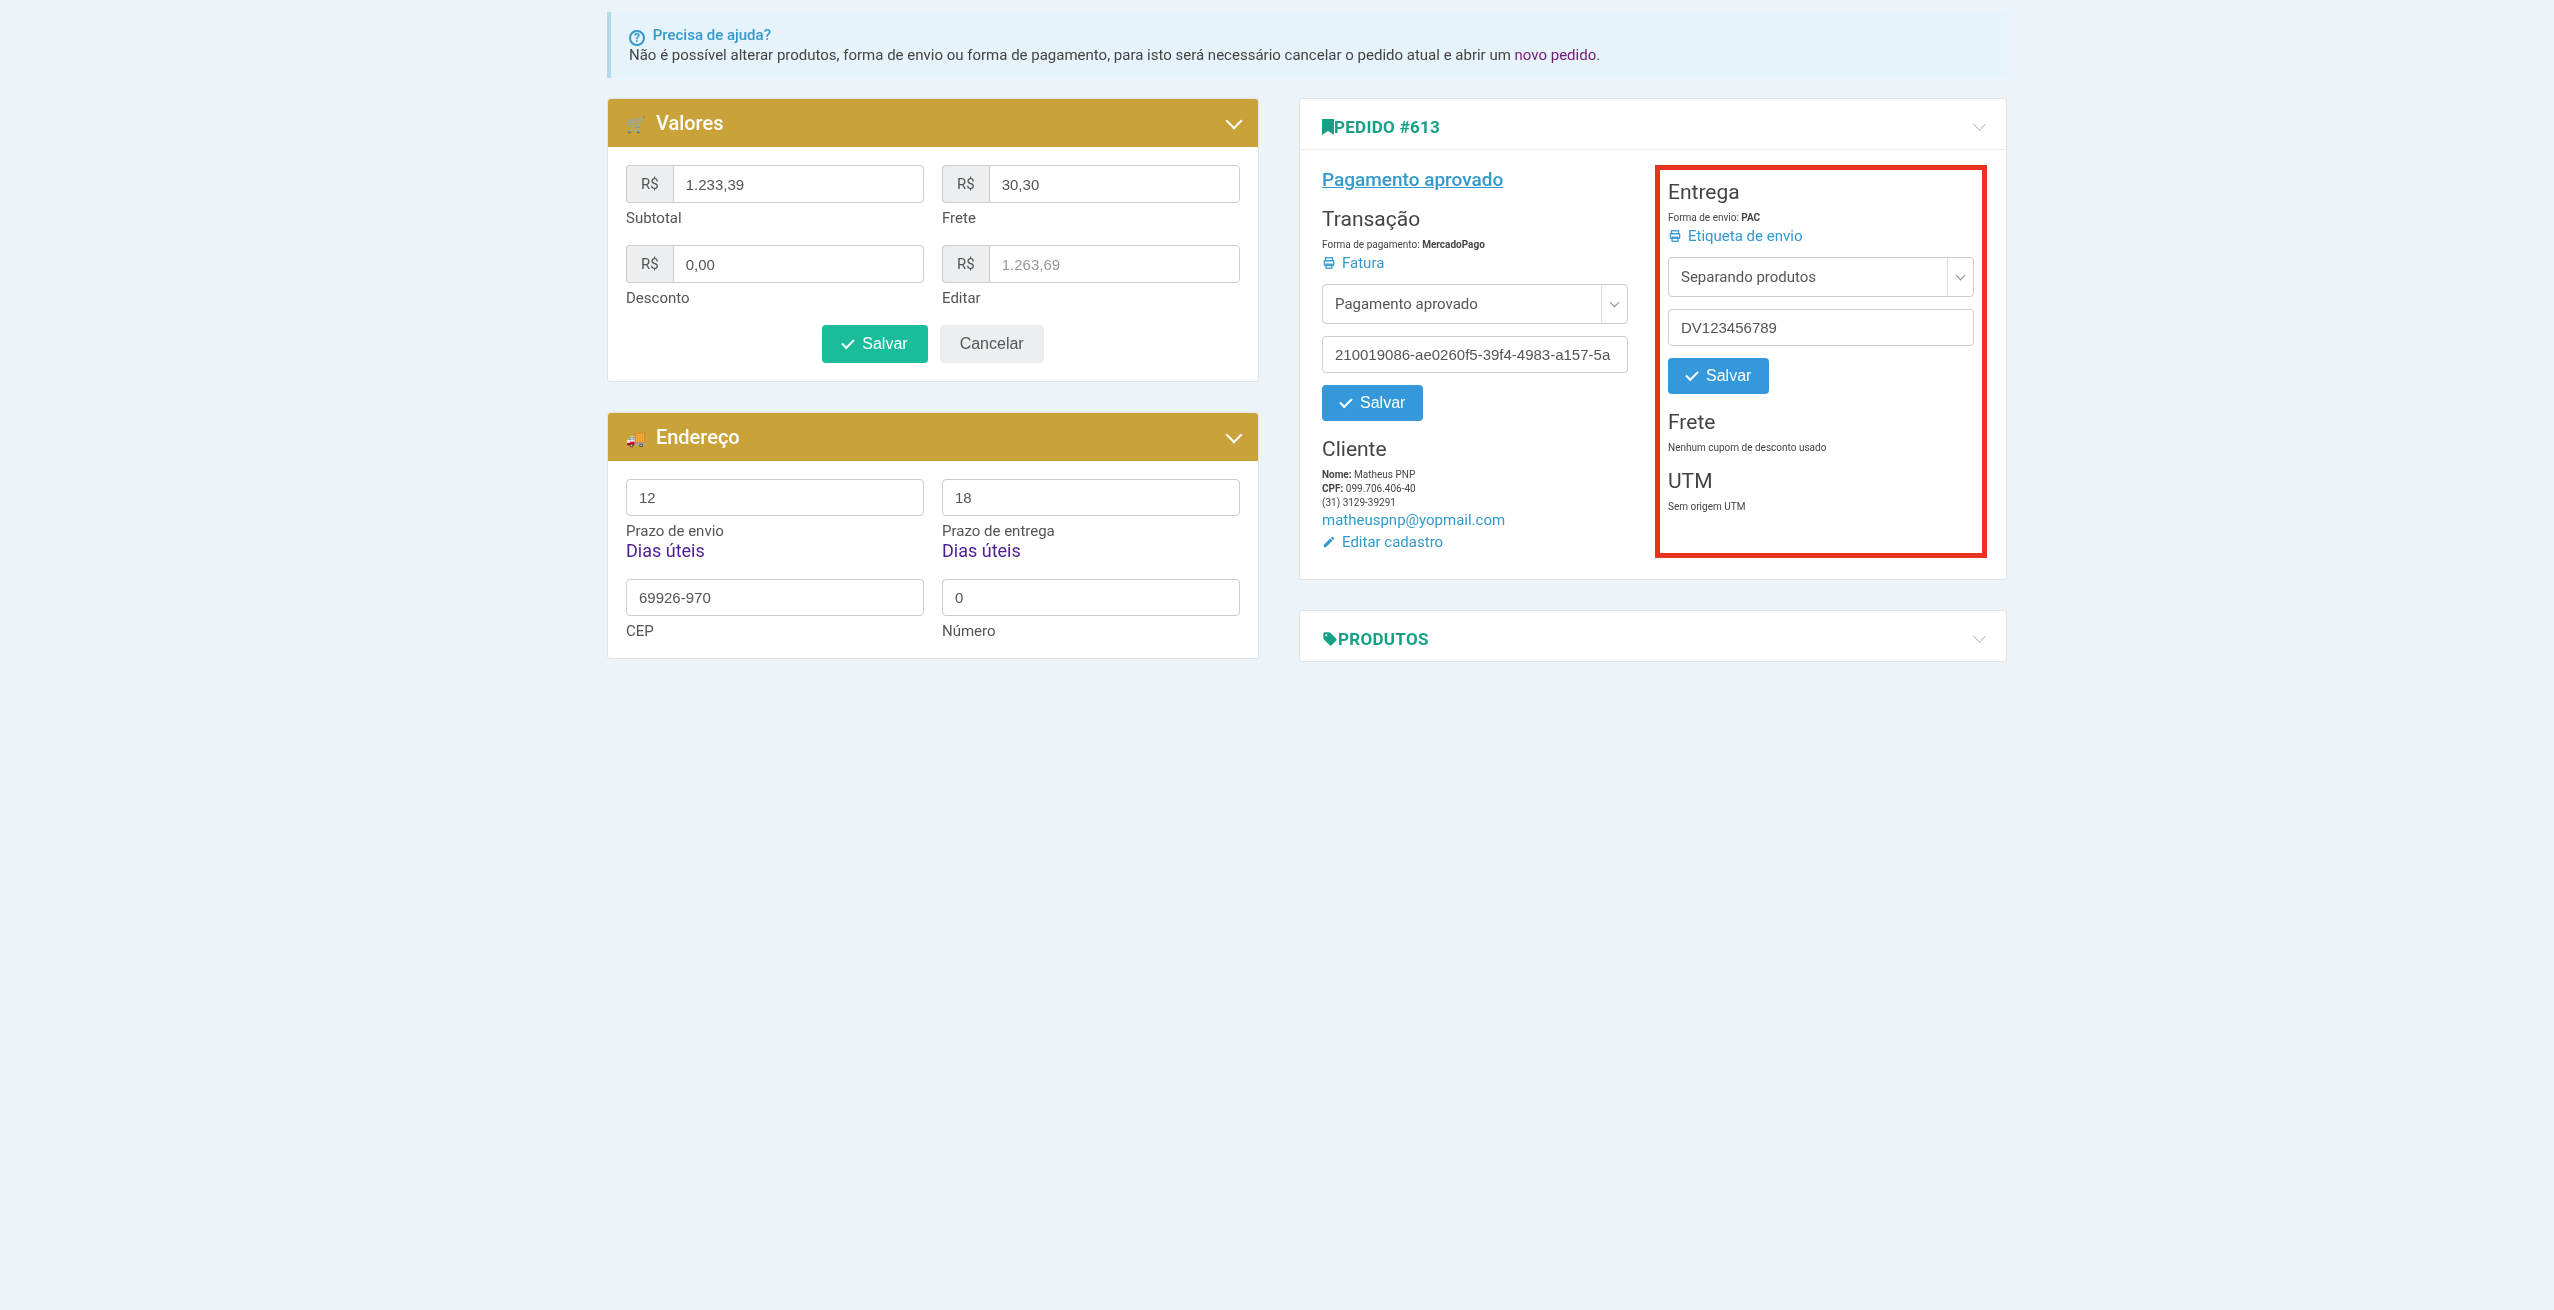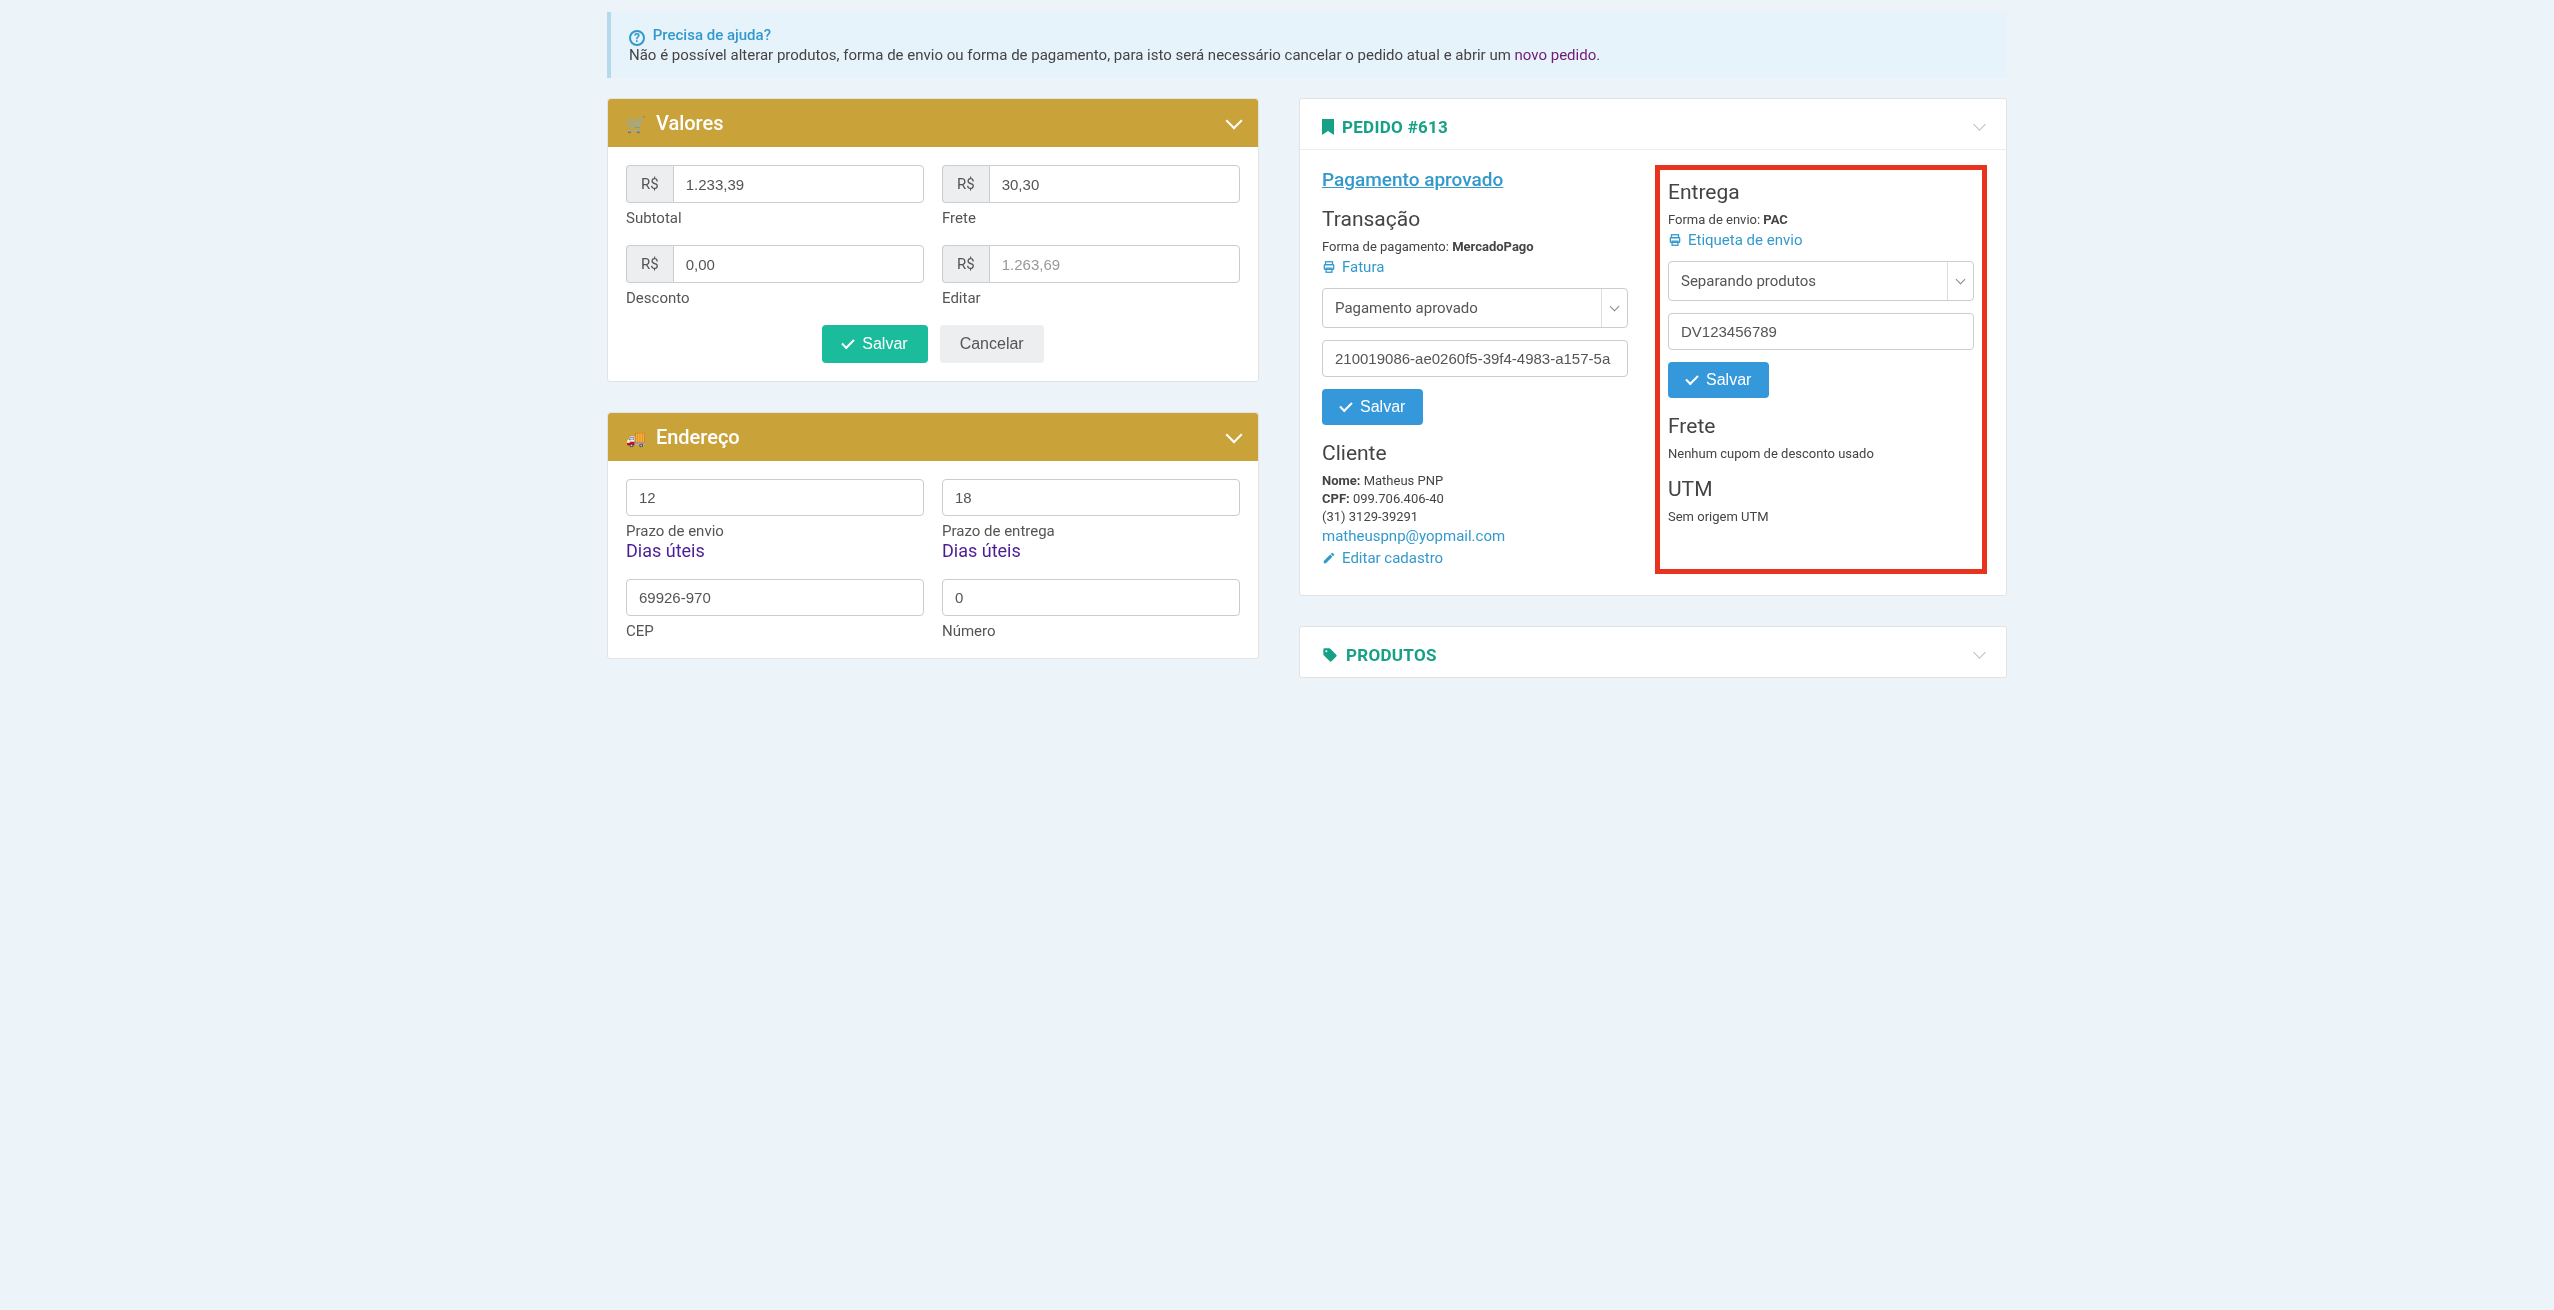--- a/index.html
+++ b/index.html
@@ -99,29 +99,29 @@
   justify-content:space-between;
   border-bottom:1px solid #eee;
 }
 .panel-right-header .title {
   color:#16a085;
   font-weight:700;
   font-size:17px;
   letter-spacing:0.3px;
   display:flex;
   align-items:center;
-  gap:8px;
+  gap:0;
 }
 .panel-right-body { padding: 18px 22px 24px 22px; display:flex; gap:30px;}
 .order-col { flex:1; }
 .order-col.highlight { outline: 5px solid #e8331f; outline-offset: -2px; padding:8px 10px 12px 10px; position:relative;}
 h3.section-h { font-size:21px; font-weight:400; color:#444; margin:16px 0 8px 0;}
 h3.section-h.first { margin-top:4px;}
 .status-link { color:#3399cc; font-size:19px; font-weight:500; margin-bottom:2px; display:block;}
-.kv-line { color:#444; font-size:13px; margin:3px 0;}
+.kv-line { color:#444; font-size:10px; margin:3px 0;}
 .kv-line b { font-weight:700;}
 .link { color:#3399cc; text-decoration:none; font-size:15px;}
 .link-row { display:flex; align-items:center; gap:6px; margin:4px 0;}
 .select-wrap { position:relative; margin:12px 0;}
 .select-wrap select, .select-wrap .pseudo-select {
   width:100%;
   padding:10px 32px 10px 12px;
   border:1px solid #ccc;
   border-radius:4px;
   font-size:15px;

